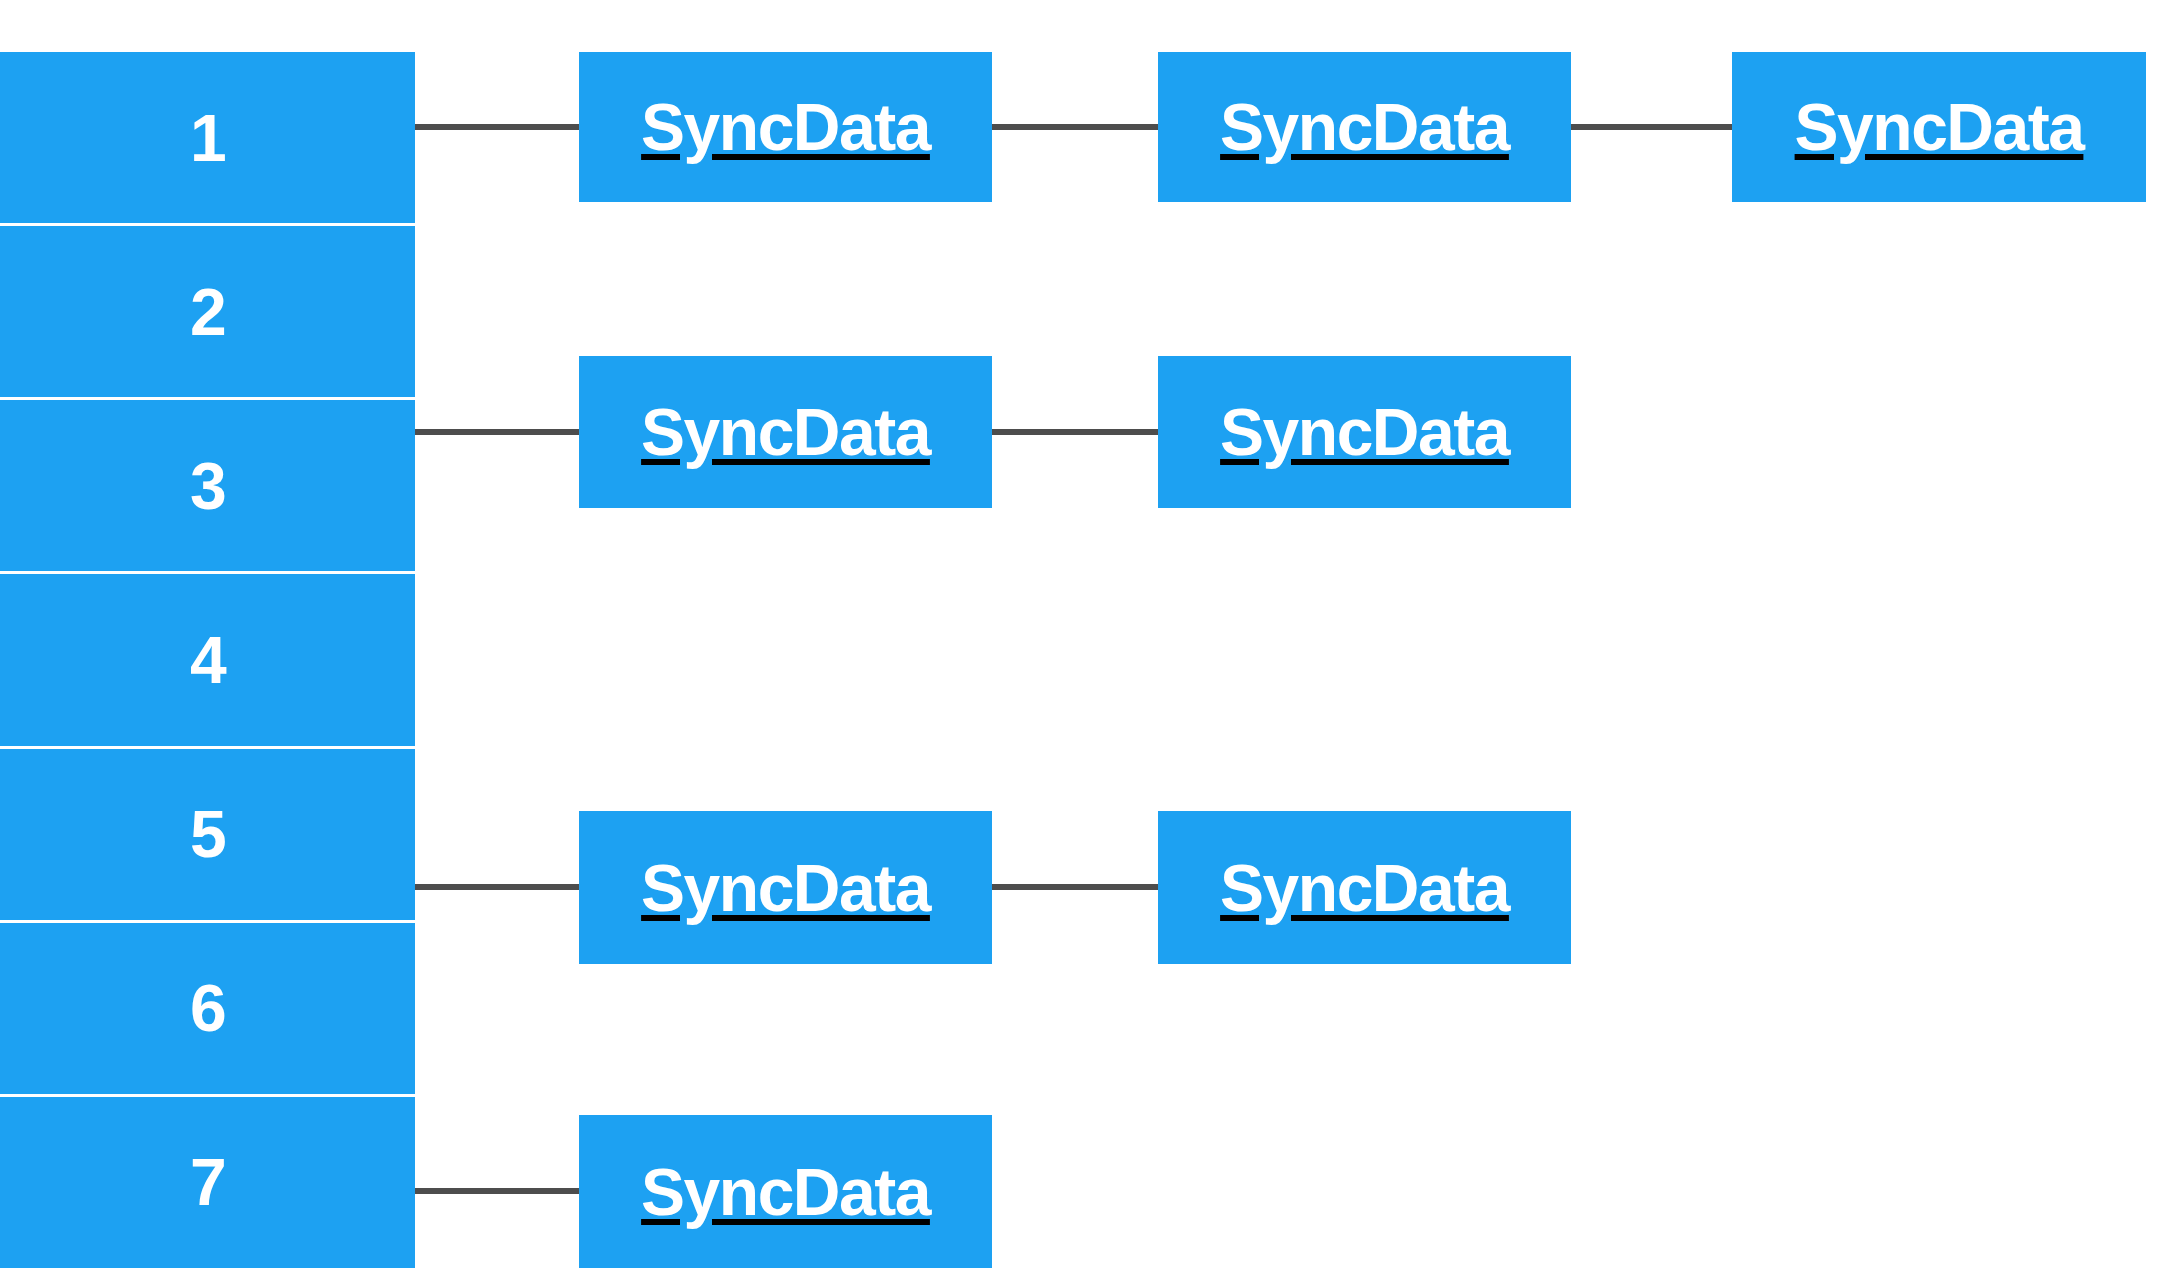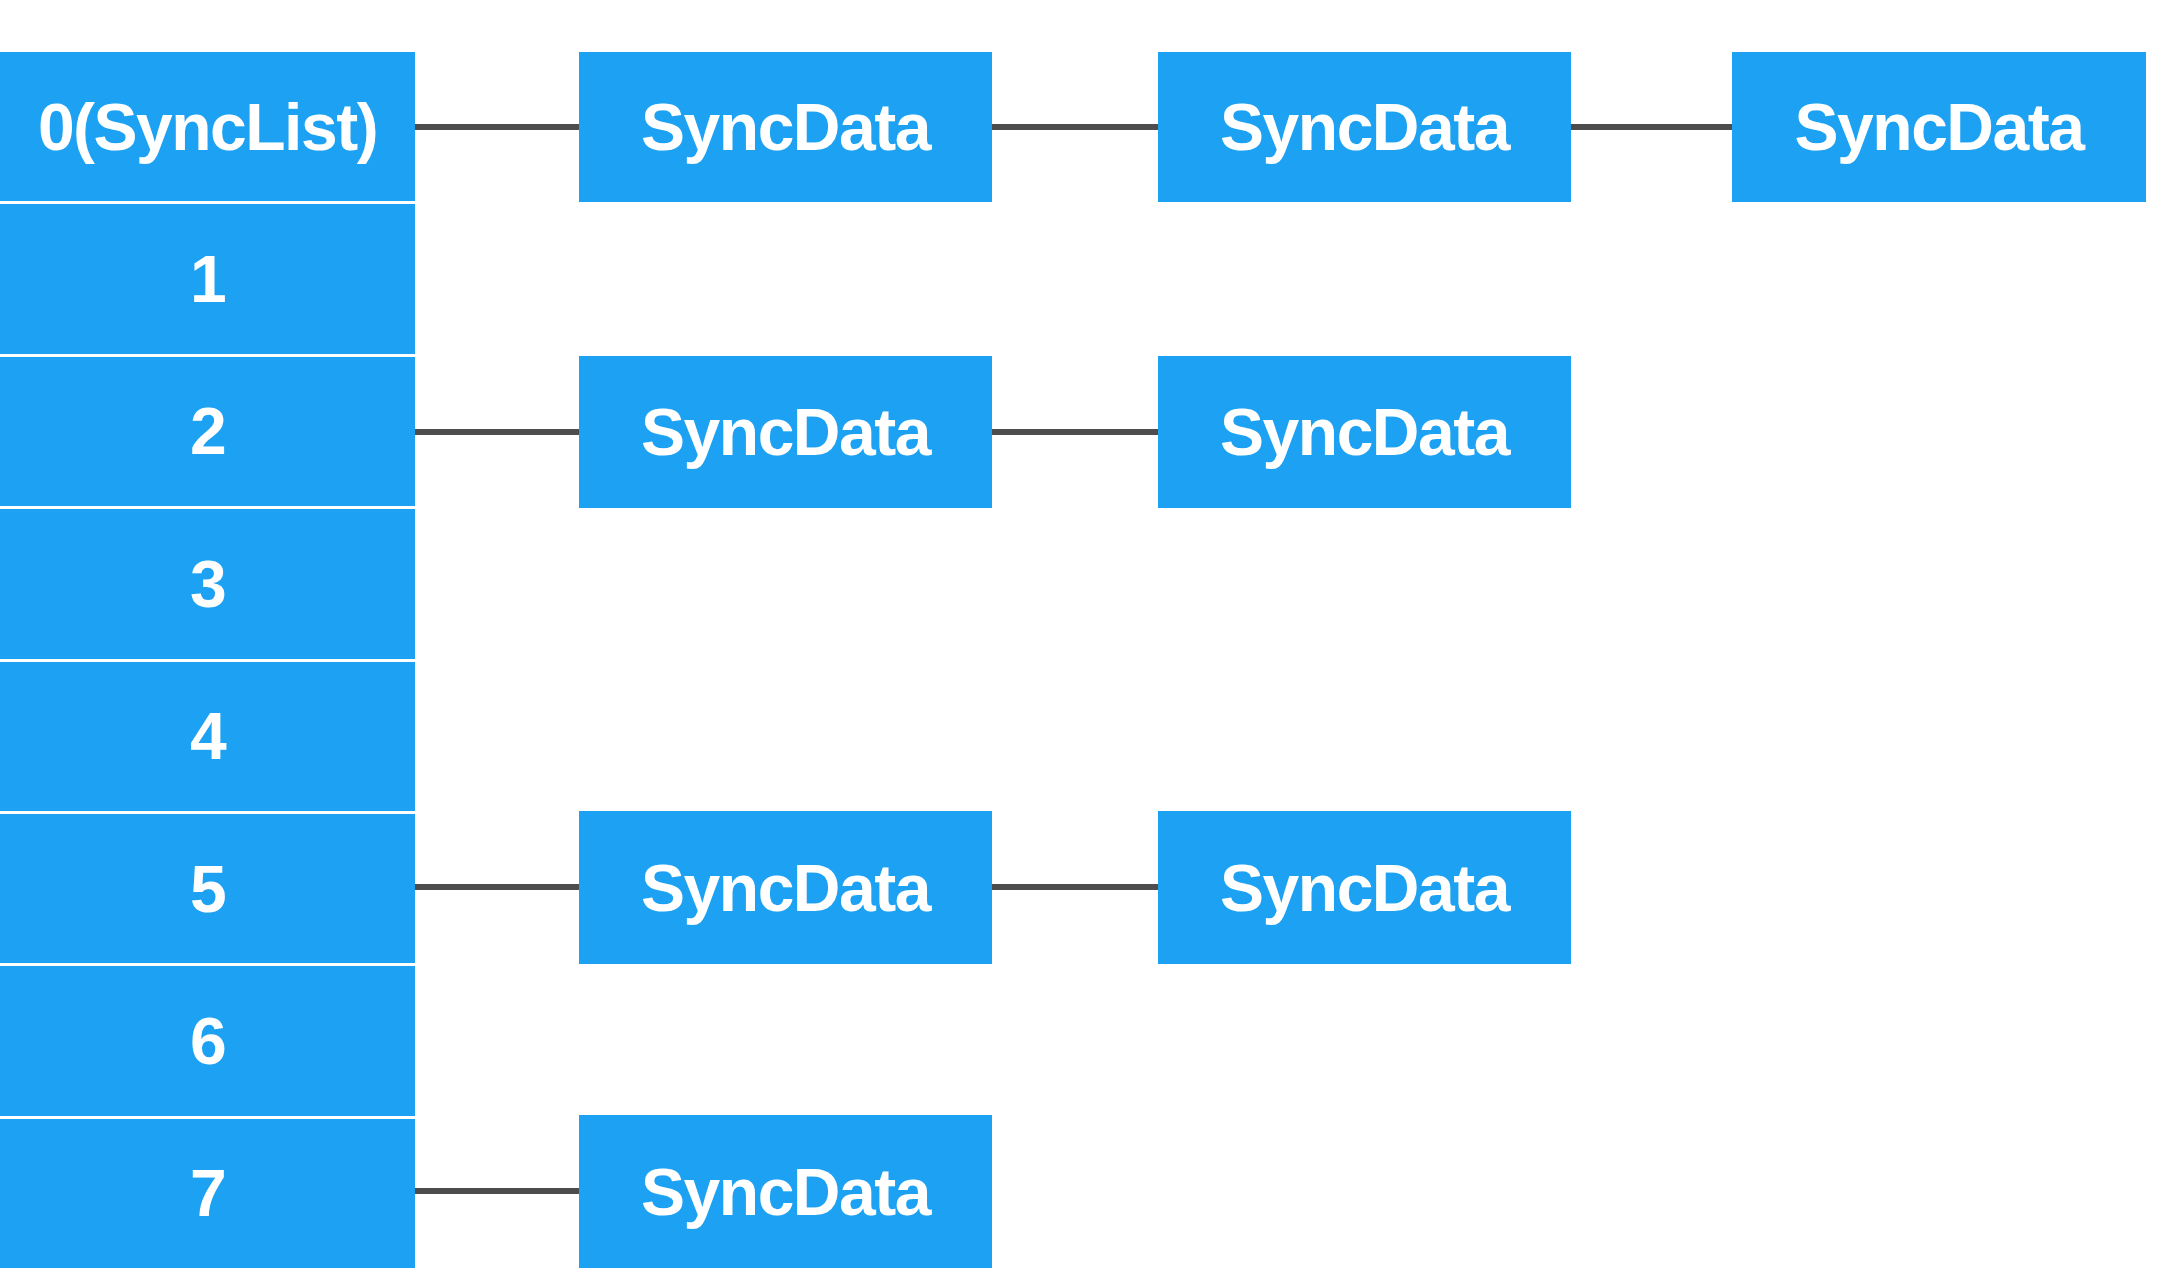--- a/index.html
+++ b/index.html
@@ -31,21 +31,21 @@
   .bucket {
     flex: 1 1 0;
     background: var(--node-fill);
     display: flex; align-items: center; justify-content: center;
   }
   .bucket + .bucket { border-top: 3px solid var(--divider); }
   
   .node {
     position: absolute;
     background: var(--node-fill);
-    display: flex; align-items: center; justify-content: center;
+    display: flex; align-items: center; justify-content: center; text-decoration: underline;
   }
   .lbl {
     color: var(--label-text);
     font-size: 66px;
     font-weight: 700;
     letter-spacing: -1.5px;
     white-space: nowrap;
     line-height: 1;
   }
   
@@ -63,23 +63,20 @@
   .row2 { top: 356px;  height: 152px; }
   .row5 { top: 811px;  height: 153px; }
   .row7 { top: 1115px; height: 153px; }
 </style>
 </head>
 <body>
 
 <div class="canvas">
 
   <div class="bucket-column">
-    <div class="bucket">
-      <span class="lbl">0(SyncList)</span>
-    </div>
     <div class="bucket">
       <span class="lbl">1</span>
     </div>
     <div class="bucket">
       <span class="lbl">2</span>
     </div>
     <div class="bucket">
       <span class="lbl">3</span>
     </div>
     <div class="bucket">

